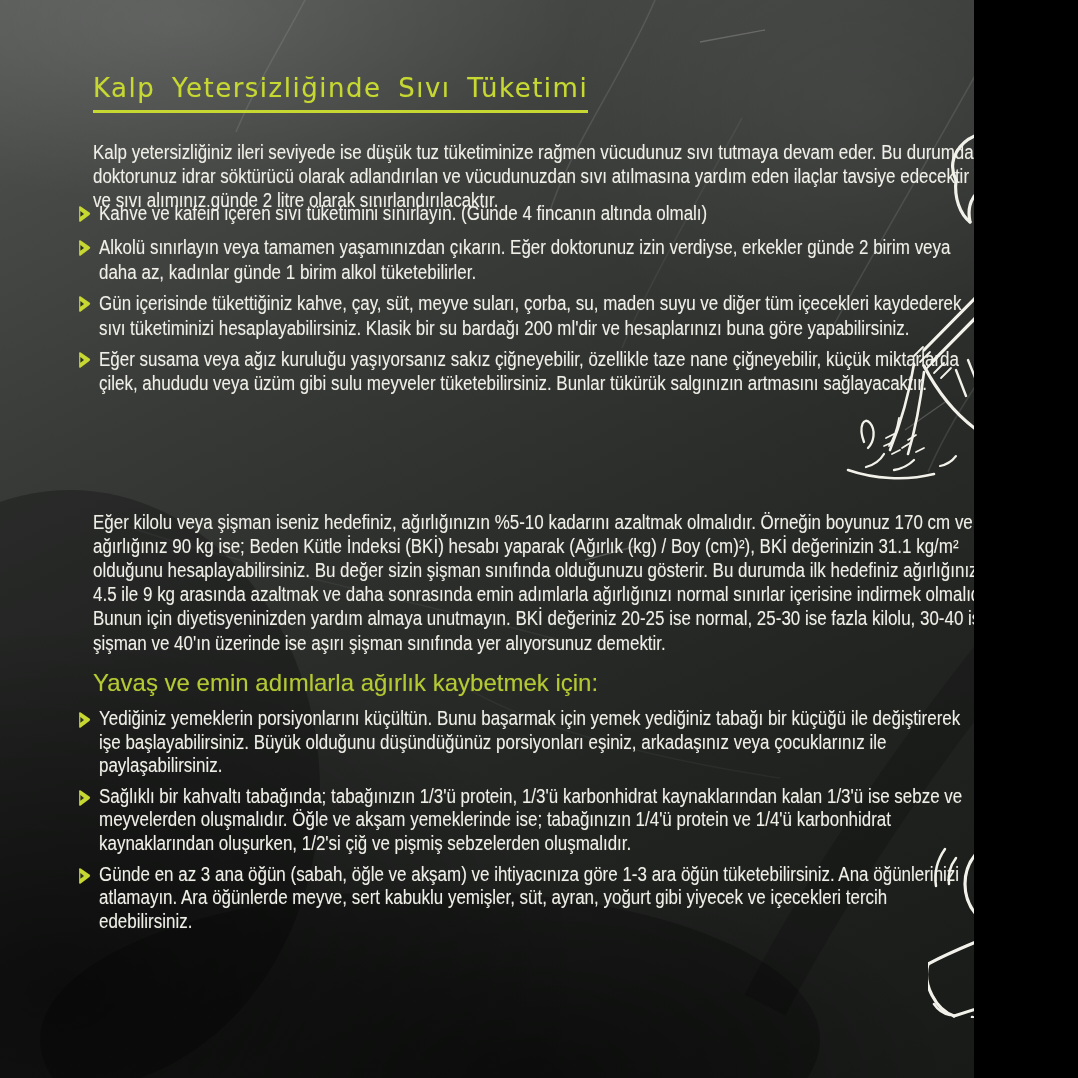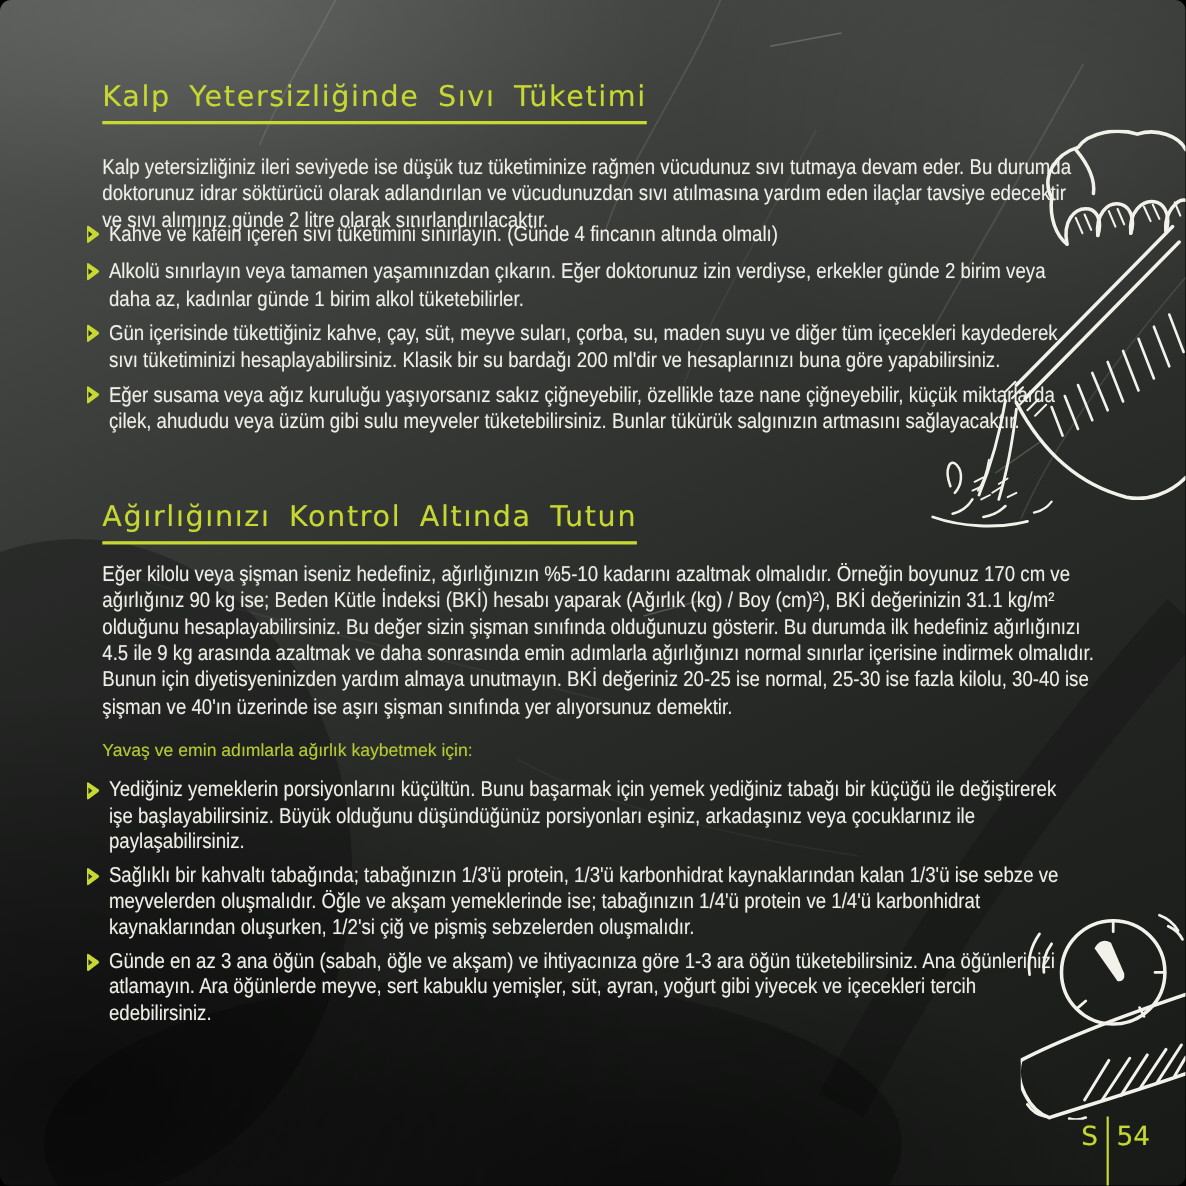--- a/index.html
+++ b/index.html
@@ -1,42 +1,41 @@
 <!DOCTYPE html>
 <html lang="tr"><head>
 <meta charset="utf-8">
 <style>
   html,body{margin:0;padding:0;background:#000;}
   .page{
-    position:relative;width:1078px;height:1078px;overflow:hidden;
+    position:relative;width:974px;height:1078px;overflow:hidden;
     font-family:"Liberation Sans",sans-serif;
     background:
       radial-gradient(ellipse 620px 280px at 18% 2%, rgba(255,255,255,0.10), transparent 65%),
       radial-gradient(ellipse 520px 420px at 88% 10%, rgba(255,255,255,0.06), transparent 60%),
       radial-gradient(ellipse 760px 520px at 6% 92%, rgba(0,0,0,0.55), transparent 70%),
       radial-gradient(ellipse 600px 300px at 55% 100%, rgba(0,0,0,0.45), transparent 70%),
       linear-gradient(155deg,#555755 0%,#474947 14%,#383a38 32%,#2b2d2b 52%,#222422 70%,#181a18 100%);
-    border-radius: 10px;
   }
   .cracks{position:absolute;left:0;top:0;pointer-events:none;}
   .heading{
     position:absolute;display:inline-block;
     font-family:"DejaVu Sans",sans-serif;
     font-size:26px;letter-spacing:1.5px;word-spacing:7px;font-weight:400;
     color:#c6d831;border-bottom:3px solid #c6d831;padding-bottom:7px;
     text-shadow:0 0 1px rgba(198,216,49,.4);
   }
   .body-text{
     color:#efeee7;font-size:19.5px;line-height:24.4px;letter-spacing:0px;
     text-shadow:0 0 1px rgba(240,240,235,.35);
   }
   .sq{transform:scaleX(0.87);transform-origin:left top;}
   #p1{position:absolute;left:93px;top:120px;width:1015px;}
   #p2{position:absolute;left:93px;top:490px;width:1042px;line-height:24.2px;}
-  #sub{position:absolute;left:93px;top:671px;color:#b5c933;font-size:16px;
+  #sub{position:absolute;left:93px;top:671px;color:#b5c933;font-size:24px;
        text-shadow:0 0 1px rgba(181,201,51,.4);}
   .blist{position:absolute;left:76px;}
   #list1{top:201px;width:900px;}
   #list2{top:707px;width:906px;}
   .bullet{display:flex;margin-bottom:7px;justify-content:space-between;}
   .tri{flex:0 0 15px;margin-top:3px;margin-right:8px;}
   .btext{flex:1;margin-right:-132px;transform:scaleX(0.87);transform-origin:left top;}
   #list2 .btext{line-height:23.6px;}
   .illus{position:absolute;pointer-events:none;}
   .pgnum{position:absolute;font-family:"DejaVu Sans",sans-serif;color:#c6d831;
@@ -96,21 +95,20 @@
     </div>
     <div class="bullet">
       <span class="tri"><svg width="15" height="18" viewBox="0 0 15 18">
             <path d="M3.1,2.3 Q3.1,0.5 4.8,1.5 L13.4,7.5 Q15,8.8 13.4,10 L4.8,16.4 Q3.1,17.5 3.1,15.7 Z" fill="#c6d831"></path>
             <path d="M4.4,6 L8,8.9 L4.4,11.8 Z" fill="#2c2e2c"></path>
           </svg></span>
       <span class="btext">Eğer susama veya ağız kuruluğu yaşıyorsanız sakız çiğneyebilir, özellikle taze nane çiğneyebilir, küçük miktarlarda çilek, ahududu veya üzüm gibi sulu meyveler tüketebilirsiniz. Bunlar tükürük salgınızın artmasını sağlayacaktır.</span>
     </div>
   </div>
 
-  <h1 class="heading" style="left:93px;top:438px;">Ağırlığınızı Kontrol Altında Tutun</h1>
 
   <p id="p2" class="body-text sq">Eğer kilolu veya şişman iseniz hedefiniz, ağırlığınızın %5-10 kadarını azaltmak olmalıdır. Örneğin boyunuz 170 cm ve ağırlığınız 90 kg ise; Beden Kütle İndeksi (BKİ) hesabı yaparak (Ağırlık (kg) / Boy (cm)²), BKİ değerinizin 31.1 kg/m² olduğunu hesaplayabilirsiniz. Bu değer sizin şişman sınıfında olduğunuzu gösterir. Bu durumda ilk hedefiniz ağırlığınızı 4.5 ile 9 kg arasında azaltmak ve daha sonrasında emin adımlarla ağırlığınızı normal sınırlar içerisine indirmek olmalıdır. Bunun için diyetisyeninizden yardım almaya unutmayın. BKİ değeriniz 20-25 ise normal, 25-30 ise fazla kilolu, 30-40 ise şişman ve 40'ın üzerinde ise aşırı şişman sınıfında yer alıyorsunuz demektir.</p>
 
   <div id="sub" class="body-text">Yavaş ve emin adımlarla ağırlık kaybetmek için:</div>
 
   <div id="list2" class="blist body-text">
     <div class="bullet">
       <span class="tri"><svg width="15" height="18" viewBox="0 0 15 18">
             <path d="M3.1,2.3 Q3.1,0.5 4.8,1.5 L13.4,7.5 Q15,8.8 13.4,10 L4.8,16.4 Q3.1,17.5 3.1,15.7 Z" fill="#c6d831"></path>
             <path d="M4.4,6 L8,8.9 L4.4,11.8 Z" fill="#2c2e2c"></path>

